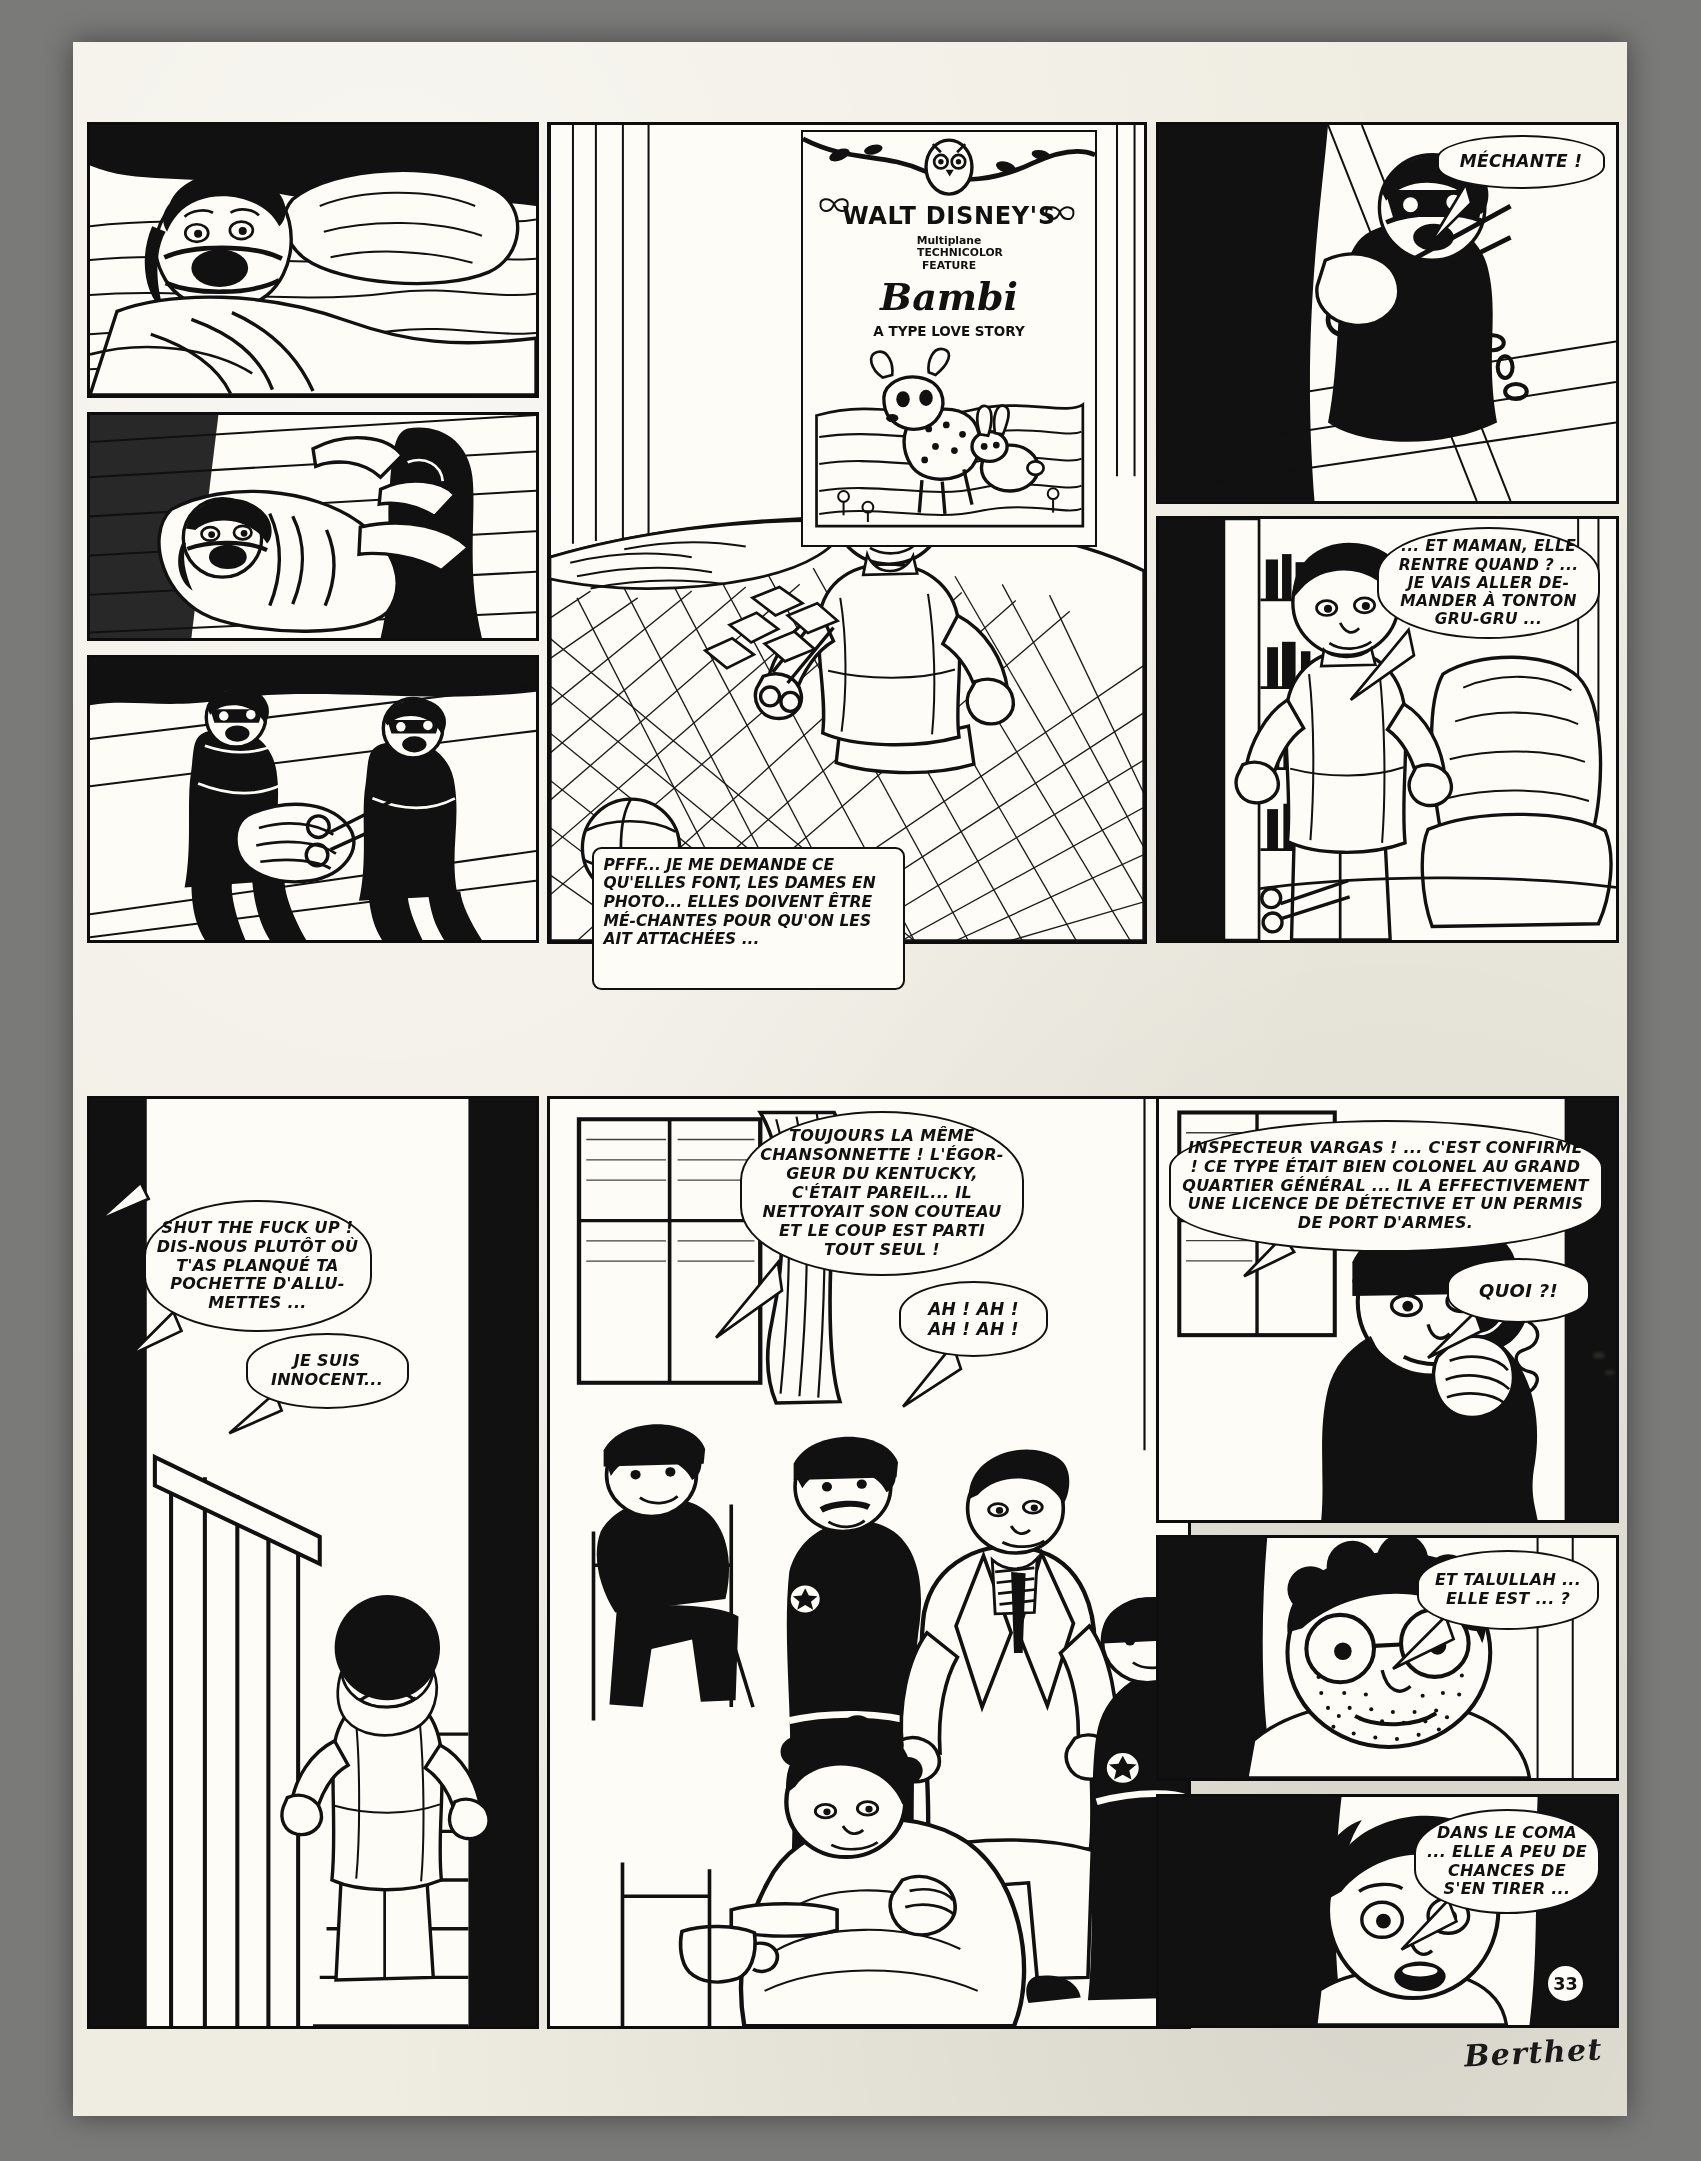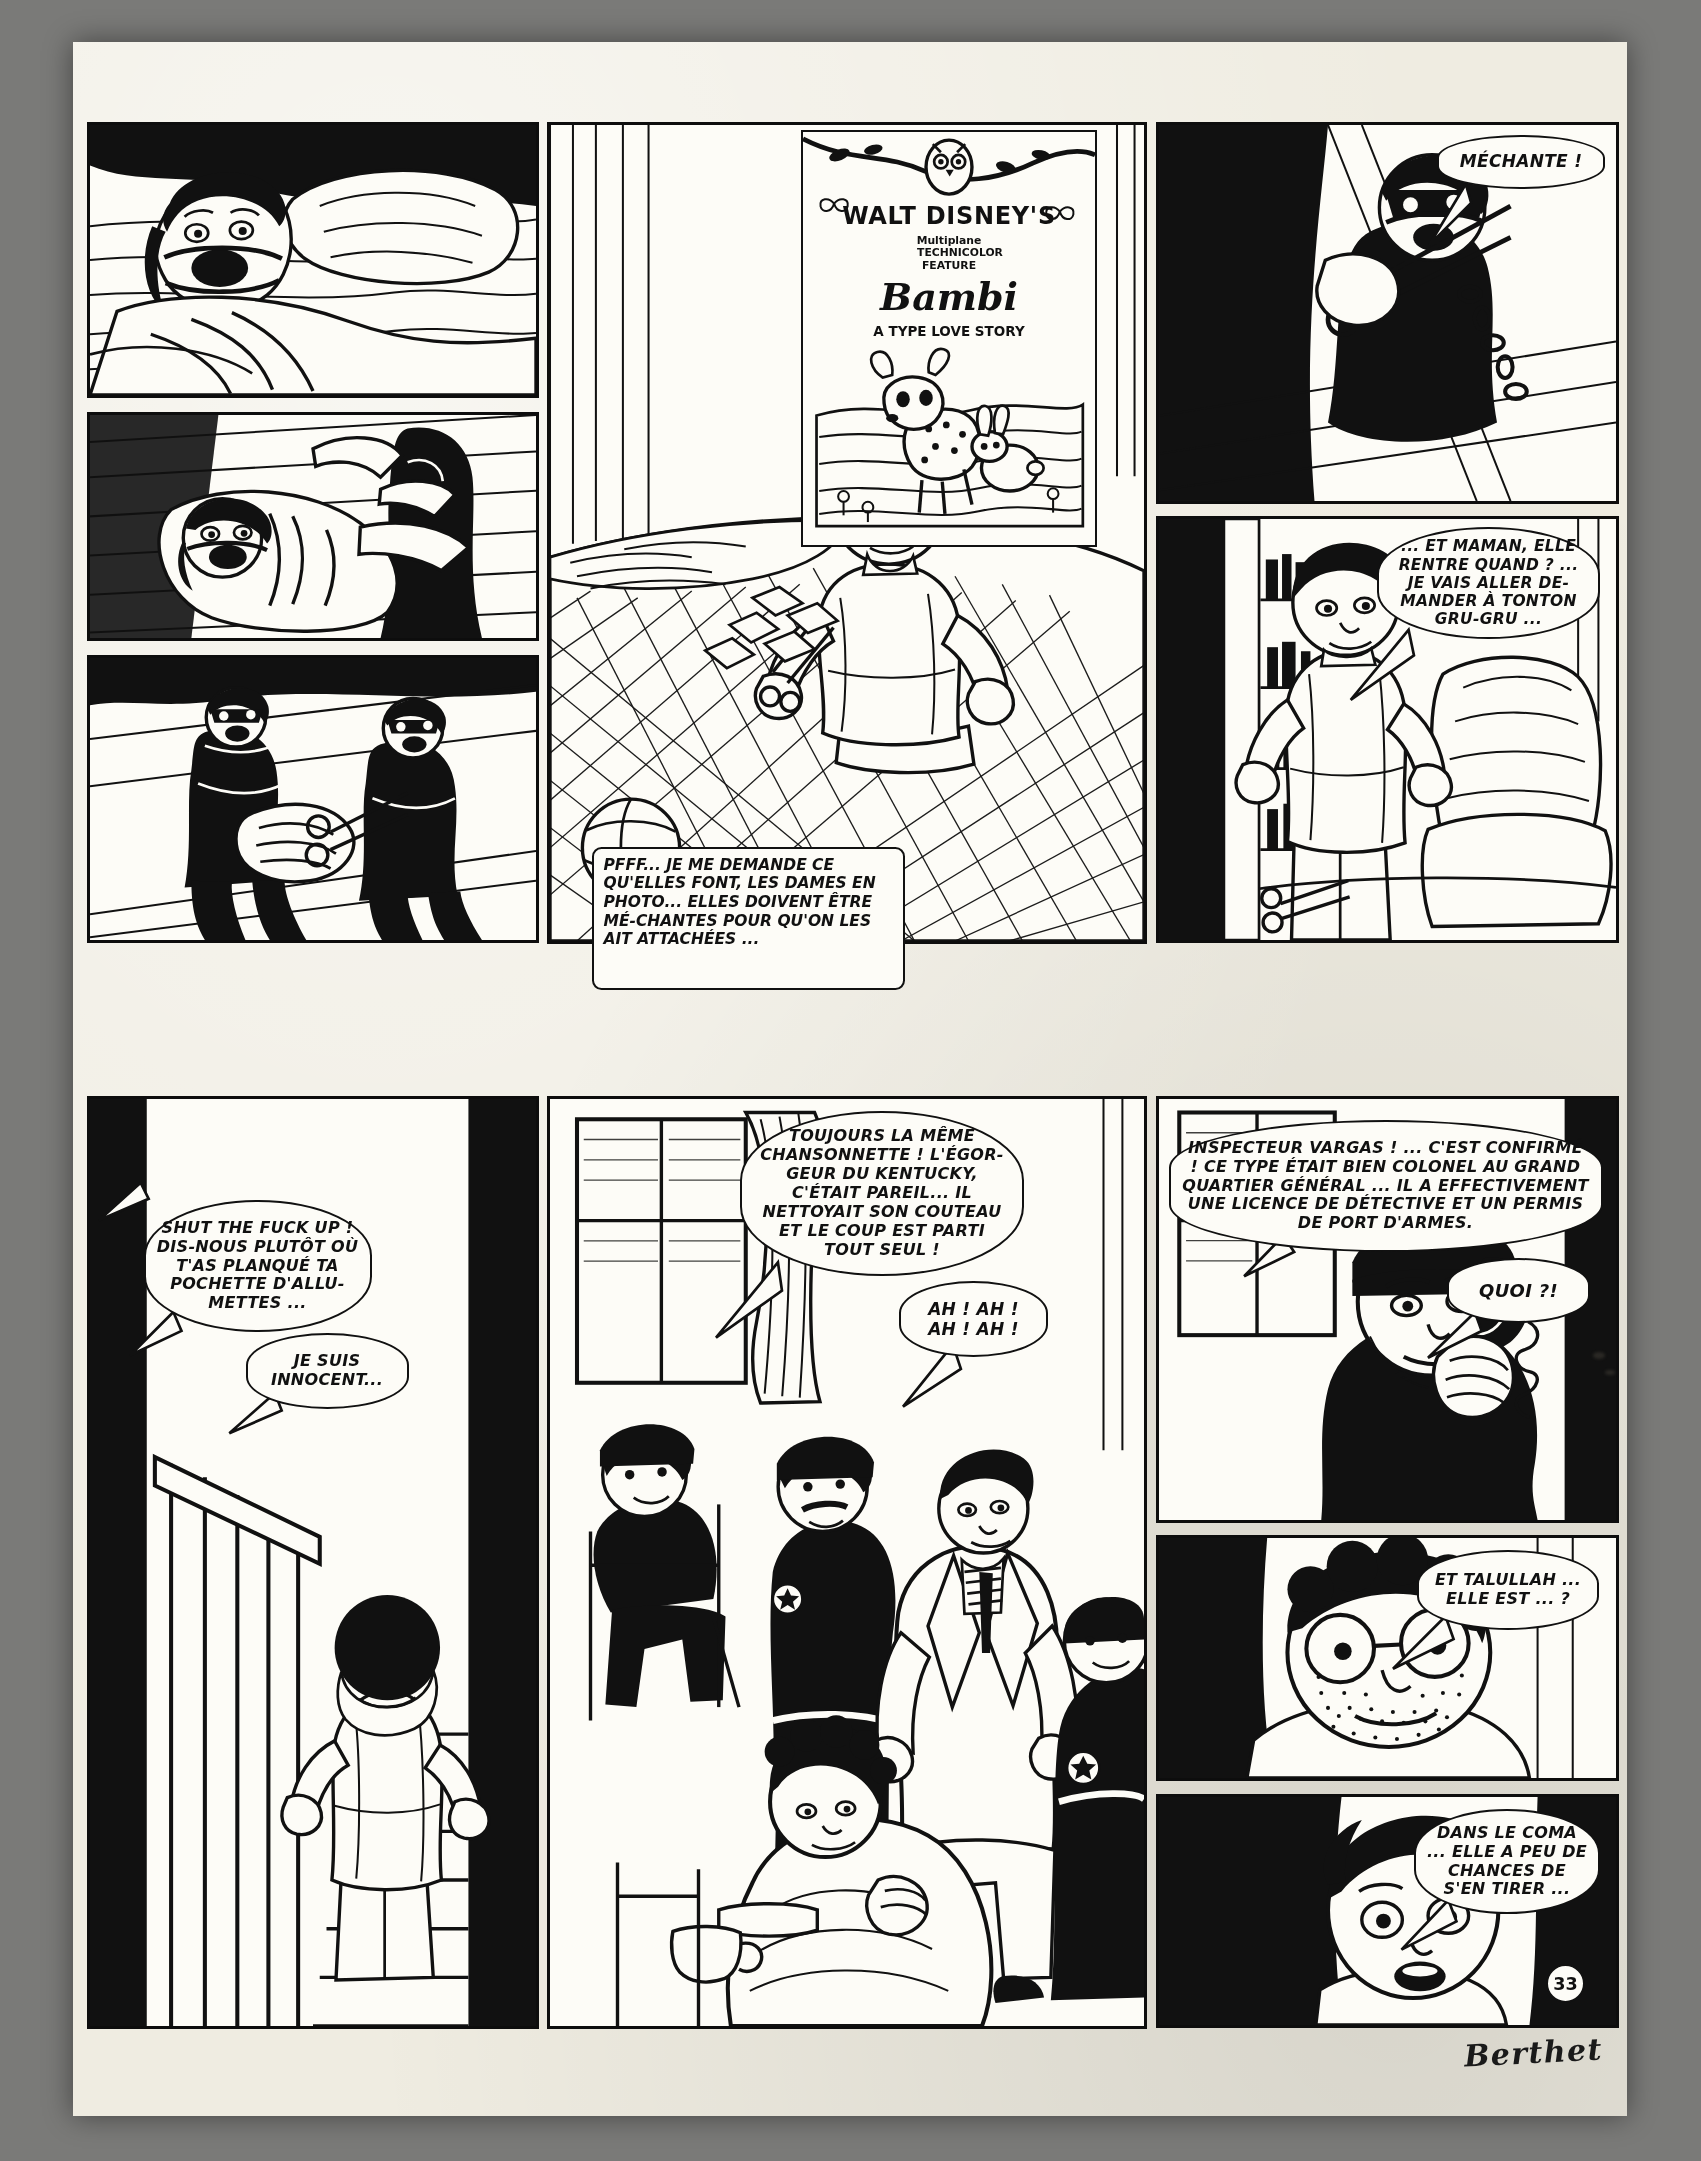--- a/index.html
+++ b/index.html
@@ -641,21 +641,21 @@
       </svg>
 
       <div class="balloon" style="left:156px; top:234px; width:163px; height:76px;">
         <span class="txt" style="font-size:16px;">JE SUIS INNOCENT...</span>
       </div>
       <svg class="tail" style="left:135px; top:290px; width:61px; height:51px;" viewBox="0 0 90 76" width="61" height="51">
         <path d="M74,6 L6,66 L84,32 Z" fill="#fdfcf7" stroke="#111" stroke-width="4"></path>
       </svg>
     </div>
 
-    <div class="panel" style="left:474px; top:1054px; width:594px; height:927px;">
+    <div class="panel" style="left:474px; top:1054px; width:594px; height:927px;padding-left:44px;">
       <div class="art">
         <svg viewBox="0 0 880 1372" preserveAspectRatio="none">
           <rect width="880" height="1372" fill="#fdfcf7"></rect>
 
           <rect x="40" y="30" width="250" height="390" fill="#fdfcf7" stroke="#111" stroke-width="6"></rect>
           <g stroke="#111" stroke-width="5" fill="none">
             <path d="M165,30 V420"></path>
             <path d="M40,180 H290"></path>
           </g>
           <g stroke="#111" stroke-width="2" fill="none" opacity=".8">

